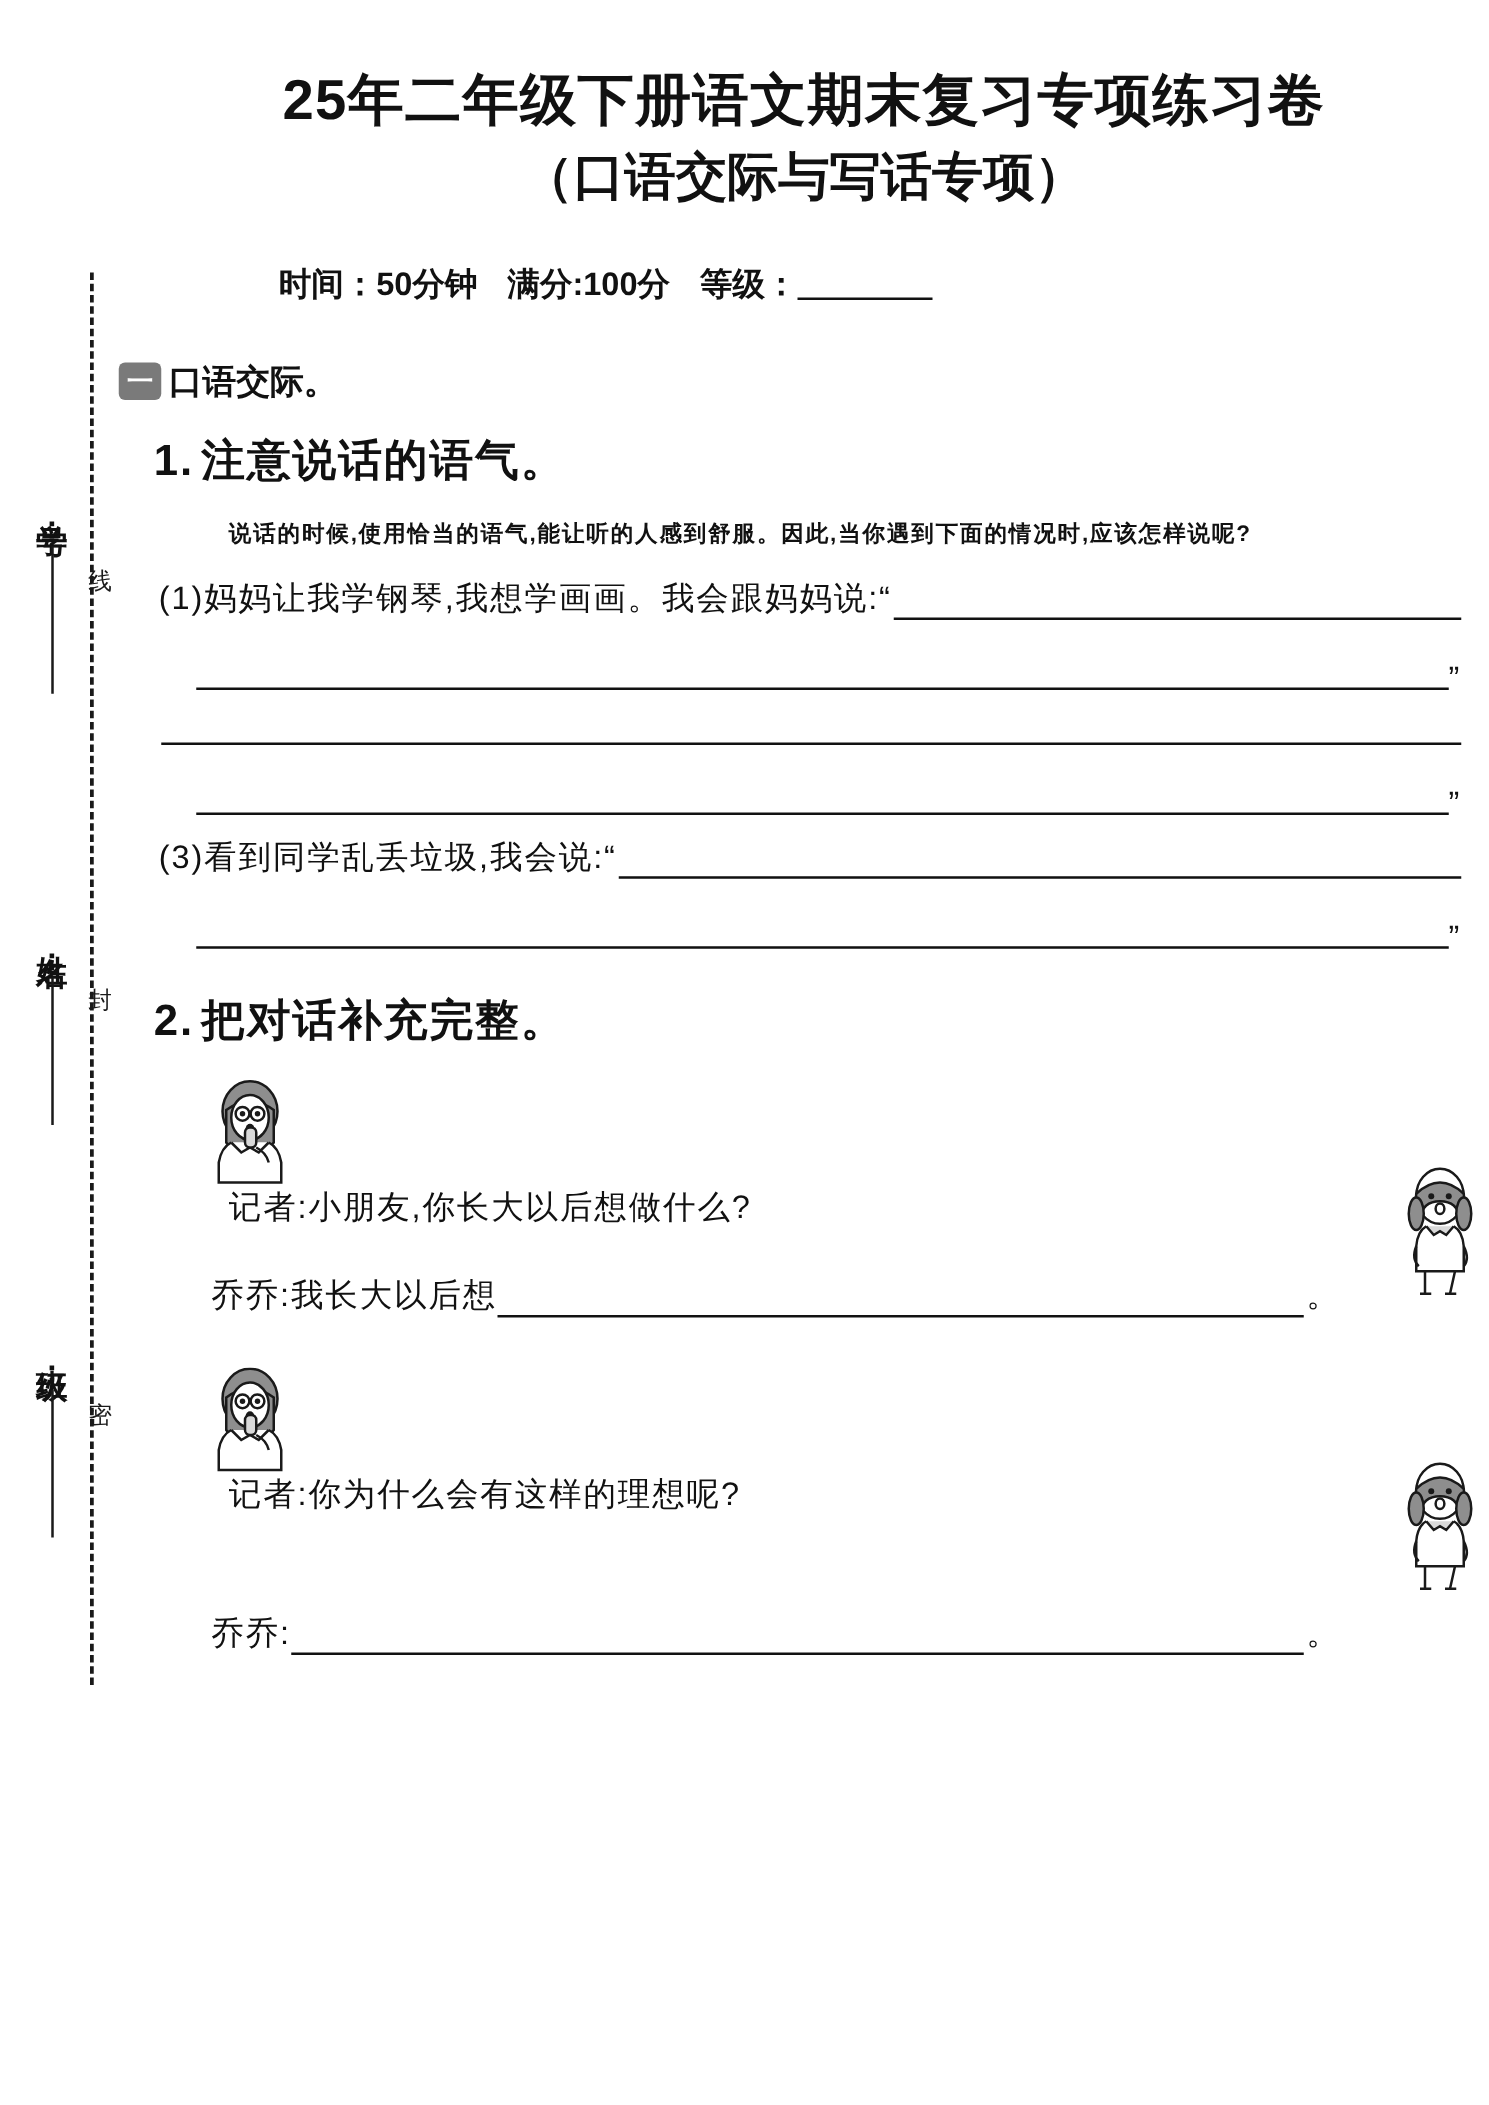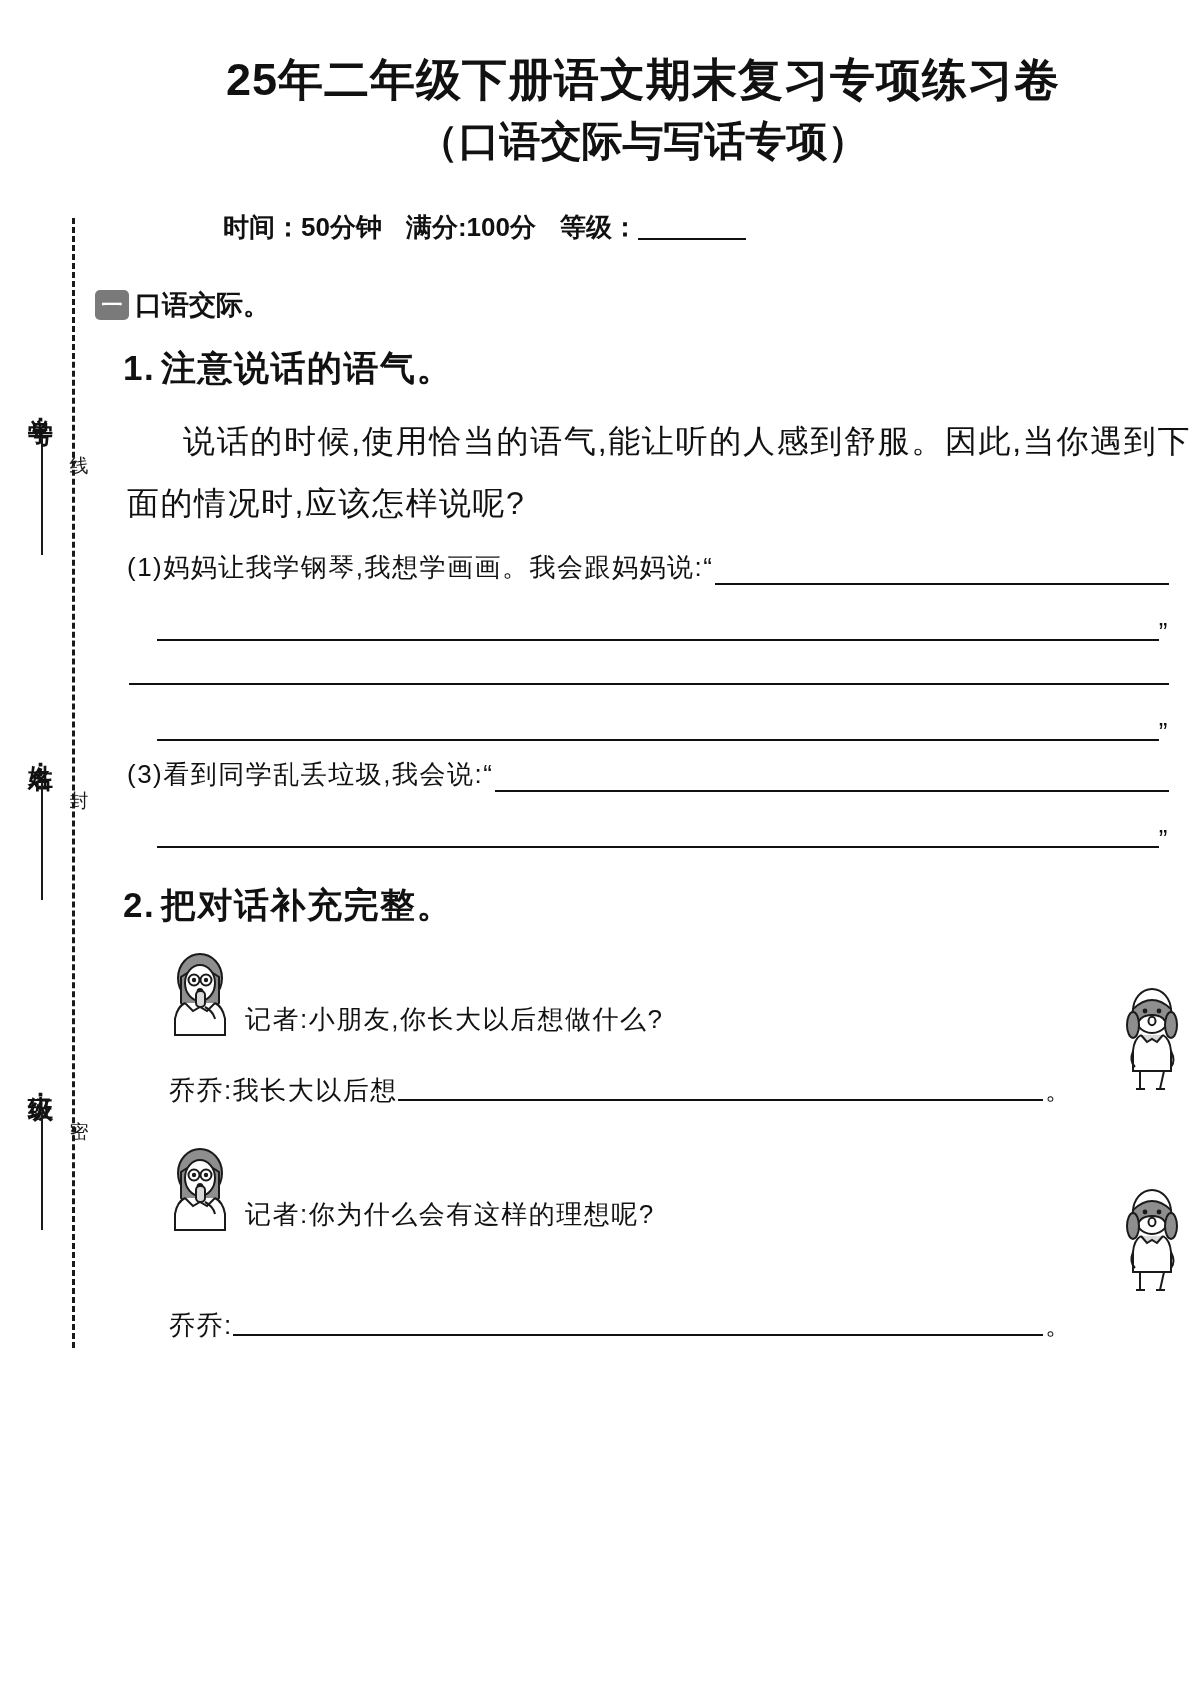--- a/index.html
+++ b/index.html
@@ -150,26 +150,27 @@
     font-size: 35px;
     font-weight: bold;
     letter-spacing: 1.5px;
     font-family: "Liberation Sans", "DejaVu Sans", sans-serif;
   }
   .q-num { display: inline-block; width: 38px; }
   .q-body {
     margin: 0;
     padding-top: 18px;
     padding-left: 4px;
-    font-size: 32px;
+    font-size: 18px;
     line-height: 1.95;
     letter-spacing: 1.5px;
     text-indent: 56px;
     font-family: "Liberation Sans", "DejaVu Sans", sans-serif;
     text-align: justify;
+    font-weight: bold;
   }
 
   .subq {
     padding-top: 16px;
     padding-left: 4px;
     font-size: 26px;
     letter-spacing: 1.5px;
     font-family: "Liberation Sans", "DejaVu Sans", sans-serif;
   }
   .subq-line1 {
@@ -200,35 +201,36 @@
     flex: 0 0 auto;
     margin-right: 22px;
     font-size: 26px;
     line-height: 0.7;
   }
 
   
   .dlg-row {
     position: relative;
     display: flex;
-    align-items: flex-end;
+    align-items: flex-start;
     padding-left: 46px;
     padding-top: 24px;
     min-height: 78px;
+    flex-direction: column;
   }
   .dlg-text {
     font-size: 26px;
     letter-spacing: 1.5px;
     font-family: "Liberation Sans", "DejaVu Sans", sans-serif;
     margin-left: 14px;
     white-space: nowrap;
   }
   .dlg-answer {
     display: flex;
-    align-items: flex-start;
+    align-items: flex-end;
     padding-left: 46px;
     padding-top: 36px;
     padding-right: 120px;
     position: relative;
   }
   .dlg-answer .lbl {
     font-size: 26px;
     letter-spacing: 1.5px;
     font-family: "Liberation Sans", "DejaVu Sans", sans-serif;
     white-space: nowrap;

